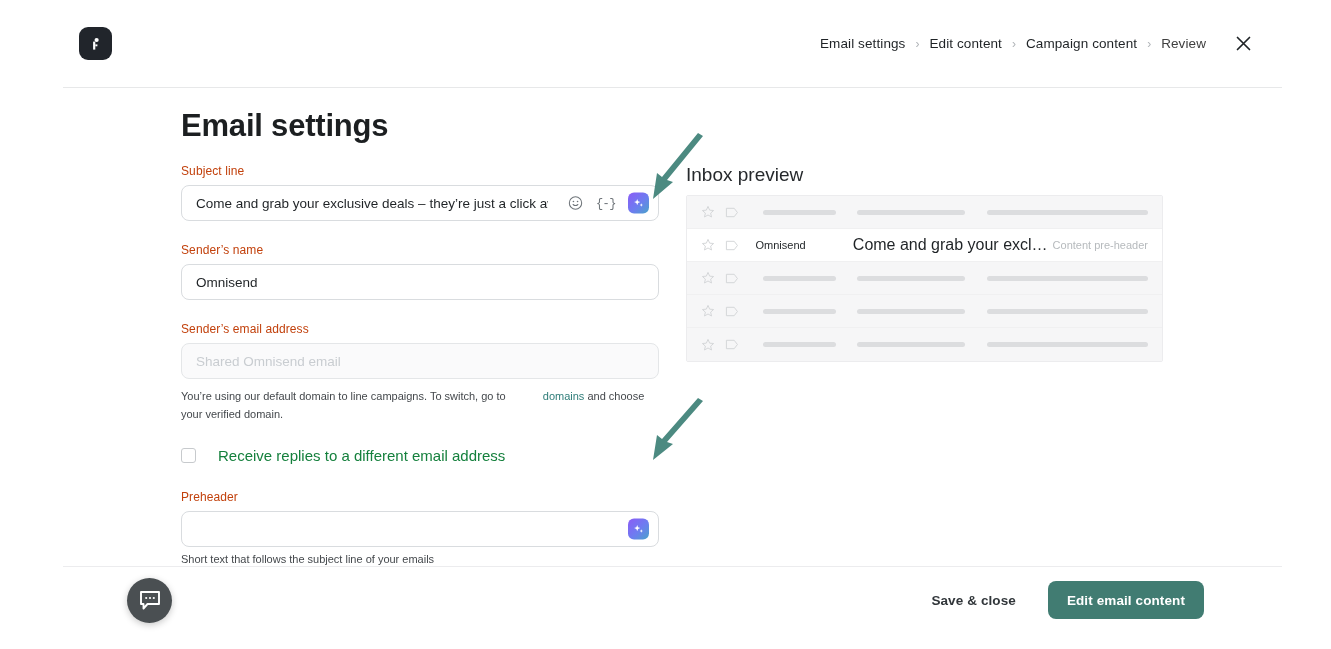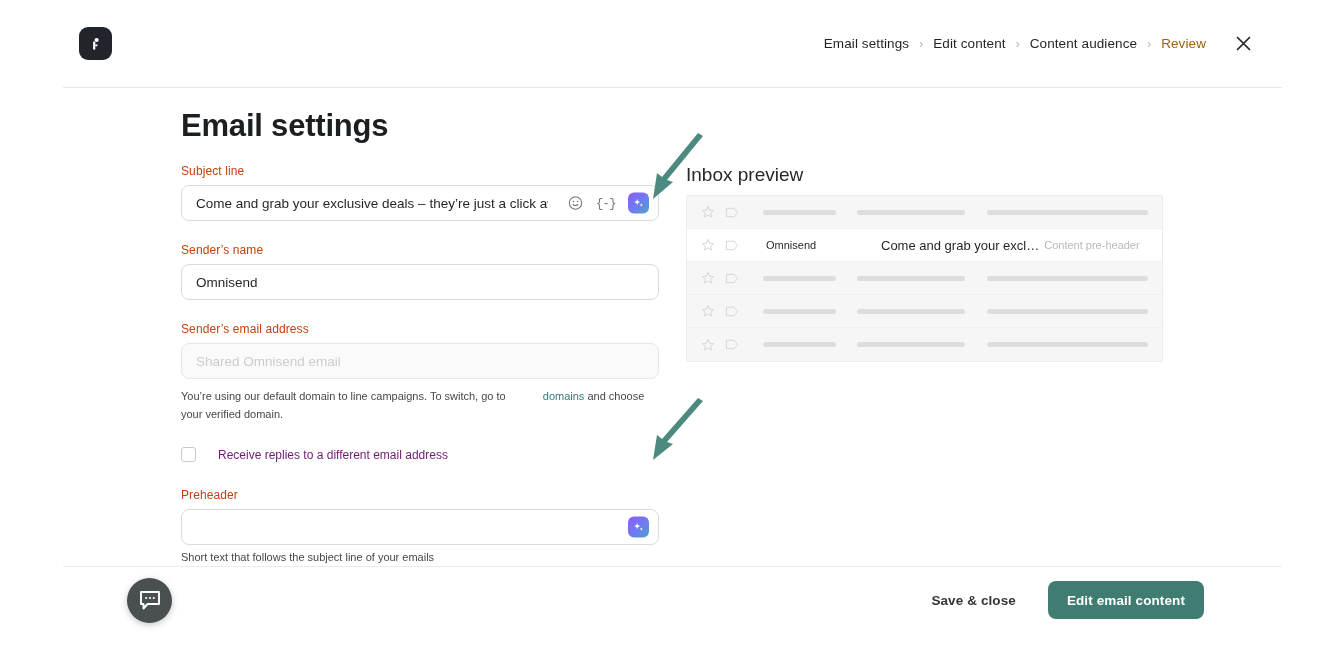--- a/index.html
+++ b/index.html
@@ -31,21 +31,21 @@
   .logo svg { display: block; }
 
   .breadcrumb {
     display: flex; align-items: center; gap: 0px;
     margin-right: 28px;
   }
   .crumb {
     font-size: 13.5px; color: #1f2326; letter-spacing: .1px;
     padding: 0 4px; white-space: nowrap;
   }
-  .crumb.muted { color: #a16207; }
+  .crumb.muted { color: #404040; }
   .crumb-sep {
     font-size: 12px; color: #b0b4b8; padding: 0 6px; user-select: none;
   }
   .close-btn {
     margin-left: 22px; width: 22px; height: 22px;
     display: flex; align-items: center; justify-content: center;
     cursor: pointer;
   }
 
   
@@ -111,21 +111,21 @@
   }
 
   .checkbox-row {
     display: flex; align-items: center; margin: 24px 0 26px 0;
   }
   .cbox {
     width: 15px; height: 15px; border: 1.5px solid #c7cacd;
     border-radius: 3px; background: #fff; cursor: pointer;
   }
   .cbox-label {
-    margin-left: 22px; font-size: 12px; color: #701a75;
+    margin-left: 22px; font-size: 15px; color: #15803d;
   }
 
   
   .preview-col {
     position: absolute; left: 623px; top: 0; width: 477px;
   }
   .preview-label {
     font-size: 19px; color: #26292c; margin-bottom: 9px;
   }
   .inbox {
@@ -144,21 +144,21 @@
   .skel {
     height: 5px; border-radius: 3px; background: #dcdddf;
   }
   .skel-a { width: 78px; margin-left: 9px; }
   .skel-b { width: 115px; margin-left: 21px; }
   .skel-c { width: 172px; margin-left: 22px; }
   .sender-nm {
     width: 94px; margin-left: 9px; font-size: 11px; color: #1f2326;
   }
   .subj {
-    font-size: 13px; color: #1f2326; margin-left: 21px; white-space: nowrap;
+    font-size: 16px; color: #1f2326; margin-left: 21px; white-space: nowrap;
   }
   .pre {
     font-size: 11px; color: #b6babd; margin-left: 5px; white-space: nowrap;
   }
 
   
   .arrow { position: absolute; pointer-events: none; }
   .arrow-1 { left: 645px; top: 133px; }
   .arrow-2 { left: 645px; top: 398px; }
 
@@ -219,21 +219,21 @@
         <path d="M6.1 6.6 h2.2 v8.0 h-2.2 z" fill="#ffffff"></path>
         <path d="M8.3 9.4 h2.1 v1.9 h-2.1 z" fill="#ffffff"></path>
       </svg>
     </div>
 
     <div class="breadcrumb">
       <span class="crumb">Email settings</span>
       <span class="crumb-sep">›</span>
       <span class="crumb">Edit content</span>
       <span class="crumb-sep">›</span>
-      <span class="crumb">Content audience</span>
+      <span class="crumb">Campaign content</span>
       <span class="crumb-sep">›</span>
       <span class="crumb muted">Review</span>
 
       <div class="close-btn">
         <svg width="15" height="15" viewBox="0 0 15 15" aria-hidden="true">
           <path d="M1.5 1.5 L13.5 13.5 M13.5 1.5 L1.5 13.5" stroke="#1f2326" stroke-width="1.7" stroke-linecap="round"></path>
         </svg>
       </div>
     </div>
   </div>

